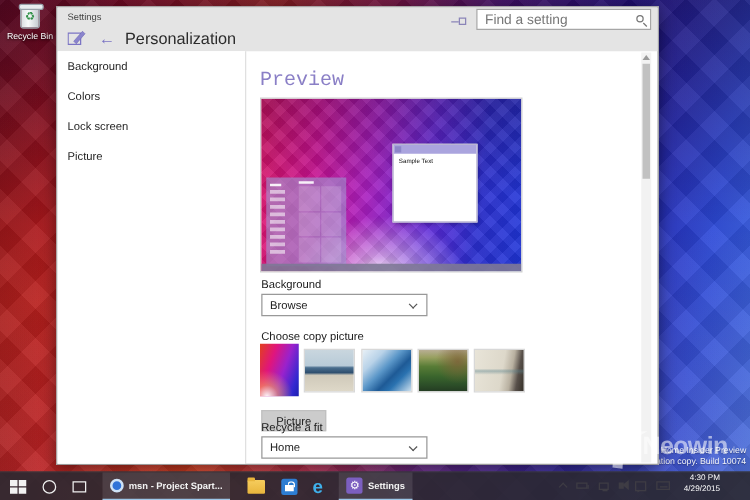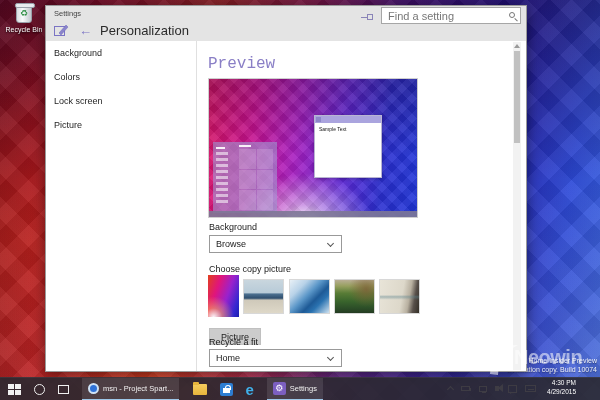--- a/index.html
+++ b/index.html
@@ -140,21 +140,21 @@
     background:rgba(42,40,48,0.90); border-top:1px solid rgba(255,255,255,0.06);
     display:flex; align-items:center; }
   .tb-btn { height:23px; display:flex; align-items:center; justify-content:center; }
   .winflag { margin-left:8px; width:13px; height:11px; display:grid;
     grid-template-columns:1fr 1fr; grid-template-rows:1fr 1fr; gap:1px; }
   .winflag i { background:#f2f2f2; }
   .cortana { margin-left:13px; width:11px; height:11px; border:1.5px solid #f0f0f0; border-radius:50%; }
   .tview { margin-left:13px; width:11px; height:9px; border:1px solid #f0f0f0; }
   .task-open { height:23px; margin-left:13px; padding:0 6px; display:flex; align-items:center; gap:4px;
     background:rgba(255,255,255,0.10); border-bottom:2px solid #9ec7e8; }
-  .task-open .cap { font-size:7.5px; color:#f2f2f2; white-space:nowrap; }
+  .task-open .cap { font-size:7.5px; color:#f2f2f2; white-space:nowrap;font-weight:bold; }
   .msnico { width:11px; height:11px; border-radius:50%; background:#2f72d8;
     border:2px solid #cfe2f6; }
   .folder { margin-left:14px; position:relative; width:14px; height:11px;
     background:linear-gradient(#f6cd5e,#e8b53c); border-radius:1px; }
   .folder::before { content:""; position:absolute; left:0; top:-2px; width:6px; height:3px;
     background:#e8b53c; border-radius:1px 1px 0 0; }
   .store { margin-left:13px; width:13px; height:13px; background:#2d7dd2; border-radius:2px;
     position:relative; }
   .store::before { content:""; position:absolute; left:3px; top:5px; width:7px; height:5px; background:#fff; }
   .store::after { content:""; position:absolute; left:4.5px; top:2px; width:4px; height:4px;

